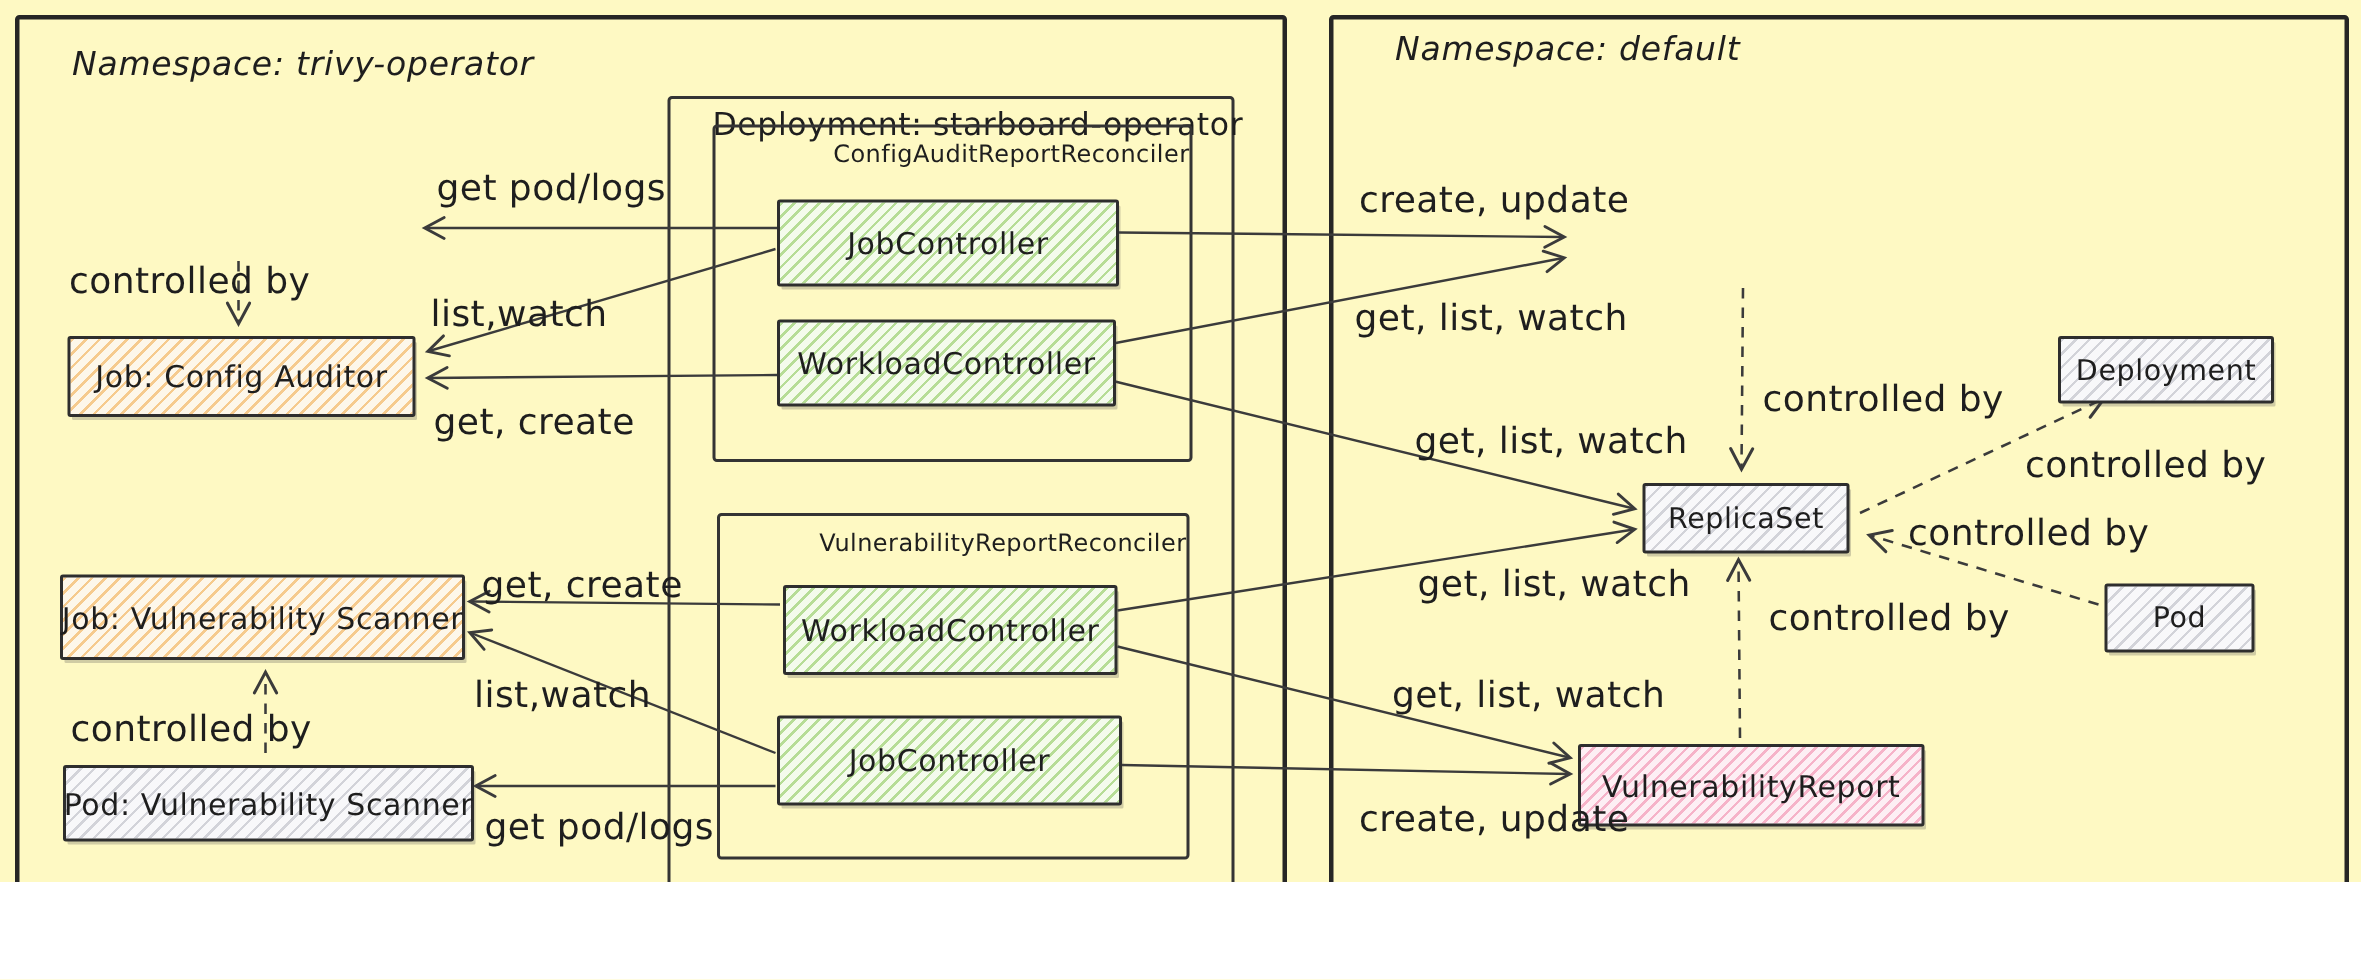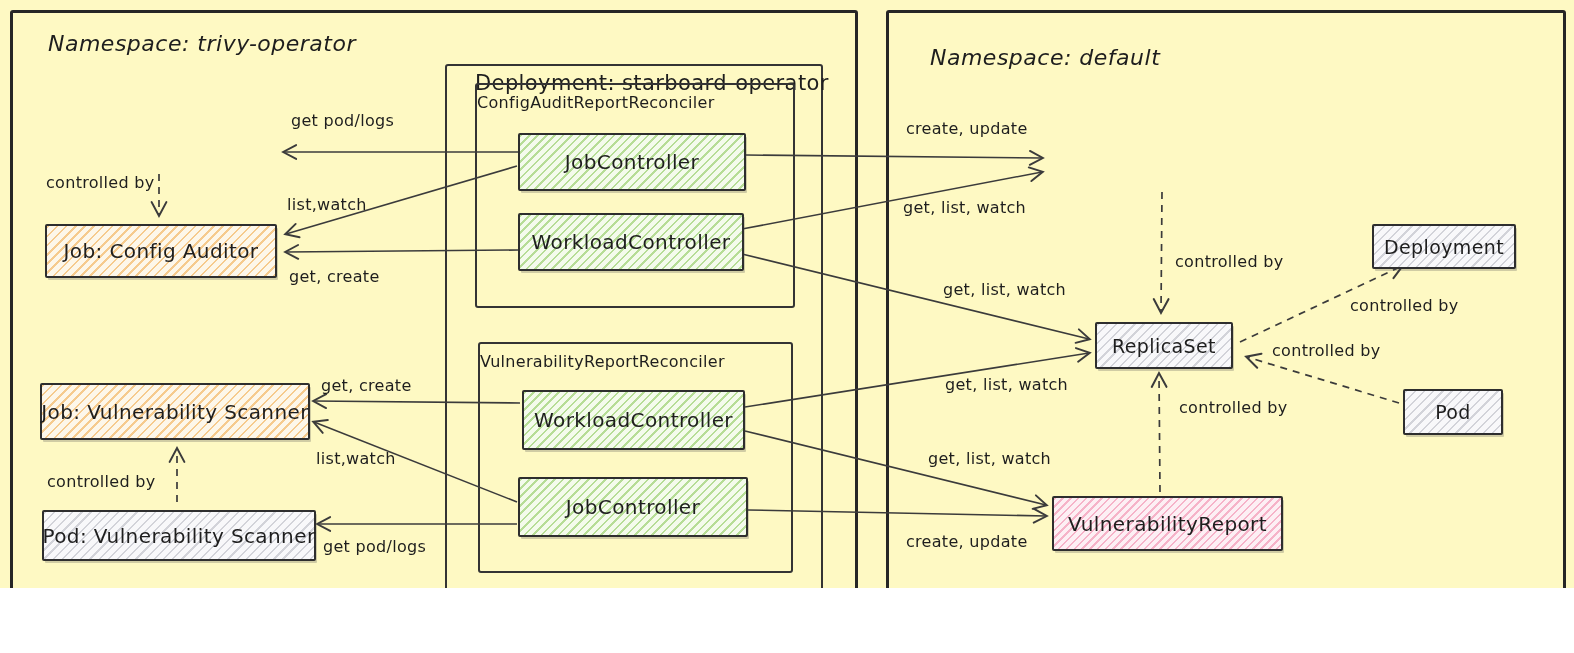--- a/index.html
+++ b/index.html
@@ -6,34 +6,34 @@
   .canvas{
     position:relative;width:1574px;height:588px;background:#fef9c3;
     font-family:"DejaVu Sans","Liberation Sans",sans-serif;color:#1e1e1e;overflow:hidden;
   }
   .edges{position:absolute;left:0;top:0;width:1574px;height:653px;z-index:3;}
   .panel{position:absolute;border:3px solid #262626;border-radius:3px;z-index:1;background:transparent;}
   .panel-title{position:absolute;font-size:22px;letter-spacing:0.5px;white-space:nowrap;font-style:italic;}
   .group{position:absolute;border:2px solid #343434;border-radius:3px;z-index:2;background:transparent;}
   .group-title{position:absolute;white-space:nowrap;}
   .deploy-title{left:28px;top:5px;font-size:21px;letter-spacing:0.4px;}
-  .reconciler-title{left:0;right:16px;top:8px;text-align:left;font-size:16px;letter-spacing:0.3px;}
+  .reconciler-title{left:0;right:0;top:8px;text-align:right;font-size:16px;letter-spacing:0.3px;}
   .node{
     position:absolute;border:2px solid #2e2e2e;border-radius:2px;z-index:6;
     display:flex;align-items:center;justify-content:center;
     font-size:20px;letter-spacing:0.4px;white-space:nowrap;
     box-shadow:2px 3px 0 -1px rgba(70,70,70,0.25);
   }
   .node.small{font-size:19px;}
   .fill-gray  {background:repeating-linear-gradient(135deg, rgba(154,156,168,0.40) 0 1.6px, rgba(154,156,168,0) 1.6px 6.5px),#f8f8fa;}
   .fill-orange{background:repeating-linear-gradient(135deg, rgba(240,166,66,0.55) 0 1.8px, rgba(240,166,66,0) 1.8px 6.5px),#fdf7ea;}
   .fill-green {background:repeating-linear-gradient(135deg, rgba(132,196,80,0.55) 0 1.8px, rgba(132,196,80,0) 1.8px 6px),#f4fbec;text-align:center;}
   .fill-blue  {background:repeating-linear-gradient(135deg, rgba(100,168,232,0.55) 0 1.8px, rgba(100,168,232,0) 1.8px 5.5px),#eaf4fd;}
   .fill-pink  {background:repeating-linear-gradient(135deg, rgba(240,130,165,0.55) 0 1.8px, rgba(240,130,165,0) 1.8px 5.5px),#fdeff4;}
-  .edge-label{position:absolute;font-size:16px;white-space:nowrap;z-index:7;letter-spacing:0.3px;}
+  .edge-label{position:absolute;font-size:24px;white-space:nowrap;z-index:7;letter-spacing:0.3px;}
   .edge{fill:none;stroke:#3b3b3b;stroke-width:1.6;}
   .edge.dashed{stroke-dasharray:7 6;stroke-width:1.7;}
 </style>
 </head>
 <body>
 
 <div class="canvas">
 
   <svg class="edges" viewBox="0 0 1574 653">
     <defs>
@@ -58,21 +58,21 @@
     <path class="edge dashed" d="M1162 192 L1161 312" marker-end="url(#ah)"></path>
     <path class="edge dashed" d="M1160 492 L1159 374" marker-end="url(#ah)"></path>
     <path class="edge dashed" d="M1240 342 L1402 266" marker-end="url(#ah)"></path>
     <path class="edge dashed" d="M1399 403 L1247 357" marker-end="url(#ah)"></path>
   </svg>
 
   <div class="panel" style="left:10px;top:10px;width:842px;height:626px;">
     <div class="panel-title" style="left:35px;top:18px;">Namespace: trivy-operator</div>
   </div>
   <div class="panel" style="left:886px;top:10px;width:674px;height:626px;">
-    <div class="panel-title" style="left:41px;top:32px;">Namespace: default</div>
+    <div class="panel-title" style="left:41px;top:8px;">Namespace: default</div>
   </div>
 
   <div class="group" style="left:445px;top:48px;width:374px;height:558px;margin-top:16px;">
     <div class="group-title deploy-title">Deployment: starboard-operator</div>
   </div>
   <div class="group" style="left:475px;top:83px;width:316px;height:221px;">
     <div class="group-title reconciler-title">ConfigAuditReportReconciler</div>
   </div>
   <div class="group" style="left:478px;top:342px;width:311px;height:227px;">
     <div class="group-title reconciler-title">VulnerabilityReportReconciler</div>

